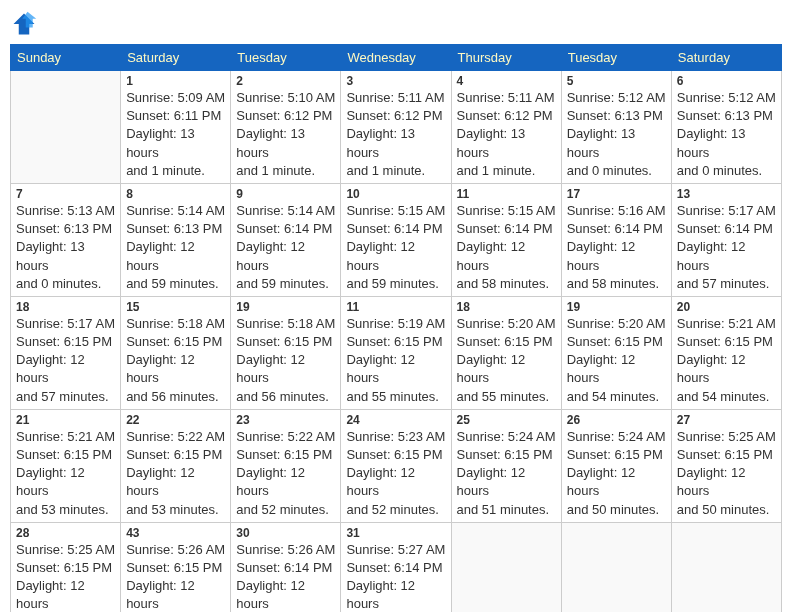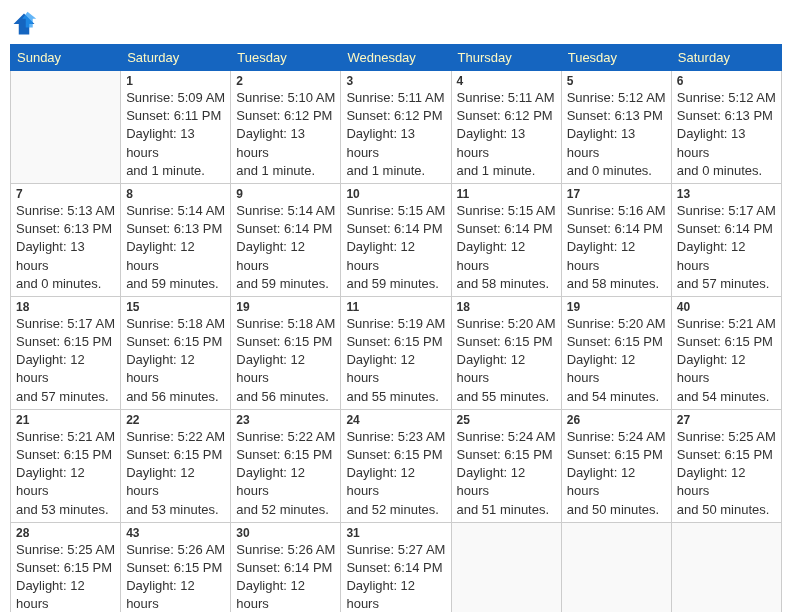--- a/index.html
+++ b/index.html
@@ -200,21 +200,21 @@
           </td>
           <td>
             <span class="day-num">18</span>
             <div class="day-info">Sunrise: 5:20 AM<br>Sunset: 6:15 PM<br>Daylight: 12 hours<br>and 55 minutes.</div>
           </td>
           <td>
             <span class="day-num">19</span>
             <div class="day-info">Sunrise: 5:20 AM<br>Sunset: 6:15 PM<br>Daylight: 12 hours<br>and 54 minutes.</div>
           </td>
           <td>
-            <span class="day-num">40</span>
+            <span class="day-num">20</span>
             <div class="day-info">Sunrise: 5:21 AM<br>Sunset: 6:15 PM<br>Daylight: 12 hours<br>and 54 minutes.</div>
           </td>
         </tr>
         <tr>
           <td>
             <span class="day-num">21</span>
             <div class="day-info">Sunrise: 5:21 AM<br>Sunset: 6:15 PM<br>Daylight: 12 hours<br>and 53 minutes.</div>
           </td>
           <td>
             <span class="day-num">22</span>

